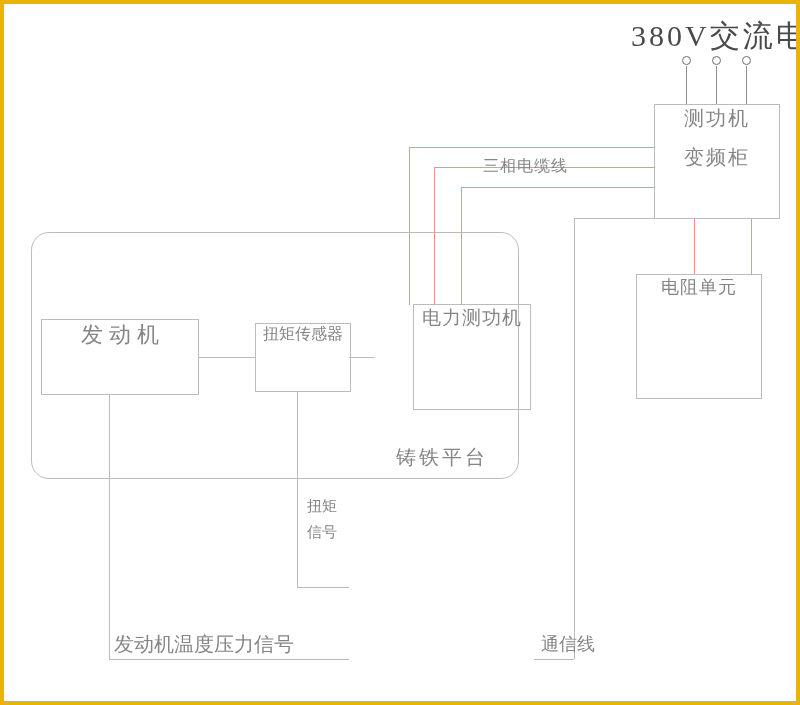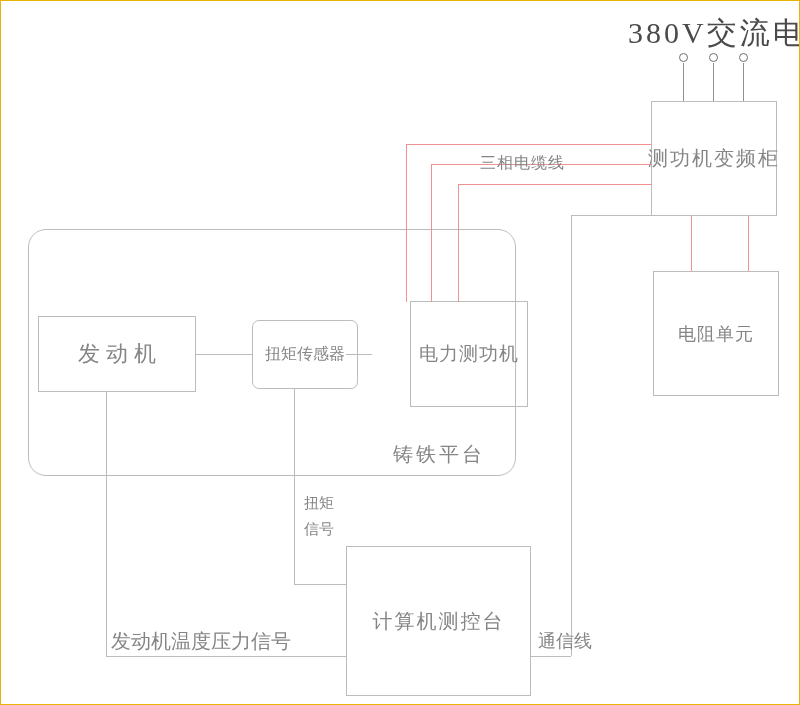--- a/index.html
+++ b/index.html
@@ -1,23 +1,23 @@
 <!DOCTYPE html>
 <html style="--wire: #bcbcbc; --power-wire: #f09090; --text: #858585; --title: #4a4a4a;"><head>
 <meta charset="utf-8">
 <style>
   * { margin:0; padding:0; box-sizing:border-box; }
   html,body { background:#ffffff; font-family:"Liberation Sans", sans-serif; }
   #canvas {
     position:relative; width:800px; height:705px;
-    background:#ffffff; border:1px solid #eab308; overflow:hidden;
+    background:#ffffff; border:4px solid #eab308; overflow:hidden;
   }
   .box {
     position:absolute; border:1px solid var(--wire,#bcbcbc);
-    display:flex; flex-direction:row; align-items:center; justify-content:center;
+    display:flex; flex-direction:column; align-items:center; justify-content:flex-start;
     color:var(--text,#858585); background:transparent; white-space:nowrap;
   }
   .label { position:absolute; color:var(--text,#858585); white-space:nowrap; }
   .hline { position:absolute; height:1px; background:var(--wire,#bcbcbc); }
   .vline { position:absolute; width:1px; background:var(--wire,#bcbcbc); }
   .red   { background:var(--power-wire,#f09090); }
   .dark  { background:#8f8f8f; }
   .terminal {
     position:absolute; width:9px; height:9px; border:1px solid #6e6e6e;
     border-radius:50%; background:#ffffff;
@@ -45,32 +45,32 @@
   <div class="vline dark" style="left:742px; top:62px; height:38px;"></div>
 
   <div class="box" style="left:650px; top:100px; width:126px; height:115px; font-size:20px; letter-spacing:2px; row-gap:12px;">
     <span class="stack-line">测功机</span>
     <span class="stack-line">变频柜</span>
   </div>
 
   <div class="vline red" style="left:690px; top:215px; height:55px;"></div>
   <div class="vline red" style="left:747px; top:215px; height:55px;"></div>
 
-  <div class="box" style="left:652px; top:270px; width:126px; height:125px; font-size:18px; letter-spacing:1px;">
+  <div class="box" style="left:632px; top:270px; width:126px; height:125px; font-size:18px; letter-spacing:1px;">
     <span>电阻单元</span>
   </div>
 
   <div class="box" style="left:27px; top:228px; width:488px; height:247px; border-radius:18px;"></div>
   <div class="label" style="left:392px; top:440px; font-size:20px; letter-spacing:3px;">铸铁平台</div>
 
   <div class="box" style="left:37px; top:315px; width:158px; height:76px; font-size:22px; letter-spacing:6px; padding-left:6px;">
     <span>发动机</span>
   </div>
 
-  <div class="box" style="left:251px; top:319px; width:106px; height:69px; font-size:16px;border-radius:7px;">
+  <div class="box" style="left:251px; top:319px; width:96px; height:69px; font-size:16px;">
     <span>扭矩传感器</span>
   </div>
 
   <div class="box" style="left:371px; top:300px; width:118px; height:106px; font-size:19px; letter-spacing:1px;margin-left:38px;">
     <span>电力测功机</span>
   </div>
 
   <div class="hline" style="left:195px; top:353px; width:56px;"></div>
   <div class="hline" style="left:345px; top:353px; width:26px;"></div>
 
@@ -85,23 +85,20 @@
   <div class="label" style="left:479px; top:112px; font-size:16px; letter-spacing:1px;margin-top:40px;">三相电缆线</div>
 
   <div class="vline" style="left:293px; top:388px; height:195px;"></div>
   <div class="hline" style="left:293px; top:583px; width:52px;"></div>
 
   <div class="label" style="left:303px; top:489px; font-size:15px; line-height:26px;">
     <span class="stack-line">扭矩</span>
     <span class="stack-line">信号</span>
   </div>
 
-  <div class="box" style="left:345px; top:545px; width:185px; height:150px; font-size:20px; letter-spacing:2px;">
-    <span>计算机测控台</span>
-  </div>
 
   <div class="vline" style="left:105px; top:391px; height:264px;"></div>
   <div class="hline" style="left:105px; top:655px; width:240px;"></div>
   <div class="label" style="left:110px; top:627px; font-size:20px;">发动机温度压力信号</div>
 
   <div class="hline" style="left:530px; top:655px; width:40px;"></div>
   <div class="vline" style="left:570px; top:214px; height:441px;"></div>
   <div class="hline" style="left:570px; top:214px; width:80px;"></div>
   <div class="label" style="left:537px; top:628px; font-size:18px;">通信线</div>
 

